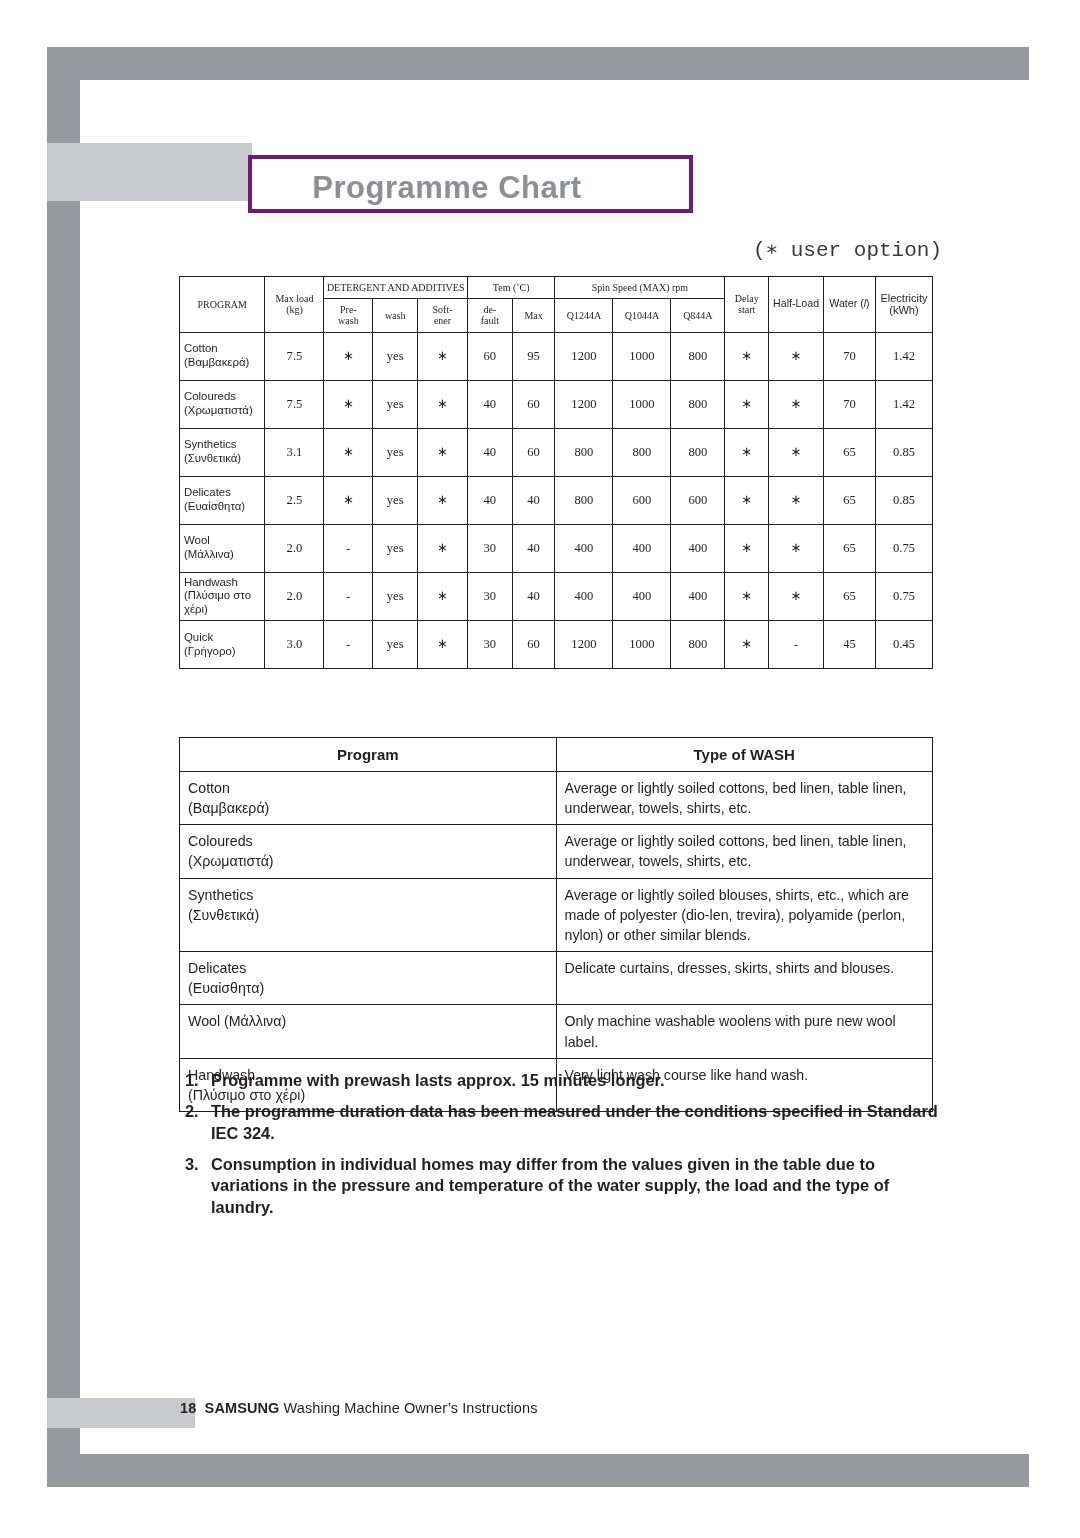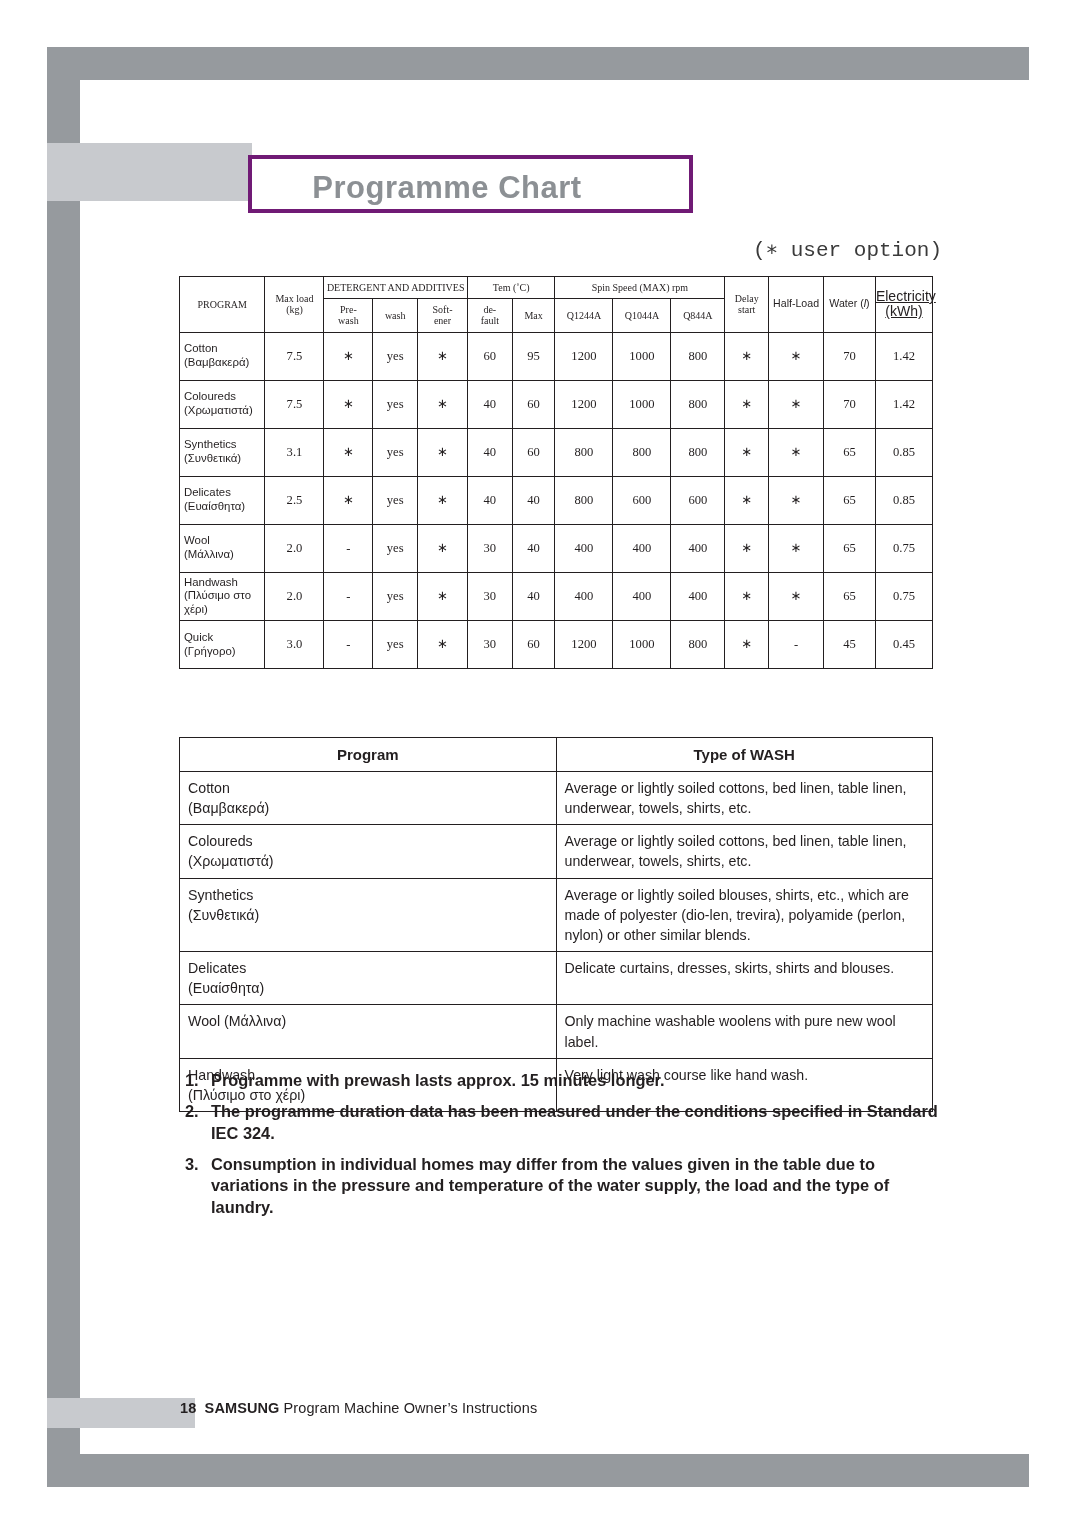--- a/index.html
+++ b/index.html
@@ -51,21 +51,21 @@
   #prog-table td,#prog-table th{
     border:1px solid #231f20;
     text-align:center;
     vertical-align:middle;
     font-weight:normal;
     padding:0;
     color:#231f20;
   }
   #prog-table .hdr{font-size:10px;line-height:1.12;padding:5px 1px;}
   #prog-table .hdr-sans{font-family:"Liberation Sans", sans-serif;font-size:10.6px;line-height:1.12;margin-top:36px;}
-  #prog-table .hdr-sans-sm{font-family:"Liberation Sans", sans-serif;font-size:14px;line-height:1.12;text-decoration:underline;}
+  #prog-table .hdr-sans-sm{font-family:"Liberation Sans", sans-serif;font-size:11px;line-height:1.12;}
   #prog-table td.val{font-size:12.6px;height:41px;}
   #prog-table td.pname{
     text-align:left;font-family:"Liberation Sans", sans-serif;
     font-size:11.4px;line-height:1.22;padding:3px 2px 3px 4px;height:41px;
   }
   #prog-table td.pname .gr{display:block;}
   .ast{font-family:"DejaVu Sans", sans-serif;font-size:13px;line-height:1;}
 
   
   .c-prog{width:84px;} .c-load{width:58px;}
@@ -371,14 +371,14 @@
       <span class="txt">The programme duration data has been measured under the conditions specified in Standard IEC 324.</span>
     </div>
     <div class="note">
       <span class="num">3.</span>
       <span class="txt">Consumption in individual homes may differ from the values given in the table due to variations in the pressure and temperature of the water supply, the load and the type of laundry.</span>
     </div>
   </div>
 
 <div id="footer-accent-block"></div>
 <div id="footer-line">
-  <span class="pg">18</span>&nbsp;&nbsp;<span class="brand">SAMSUNG</span> <span>Program Machine Owner’s Instructions</span>
+  <span class="pg">18</span>&nbsp;&nbsp;<span class="brand">SAMSUNG</span> <span>Washing Machine Owner’s Instructions</span>
 </div>
 
 </body></html>

